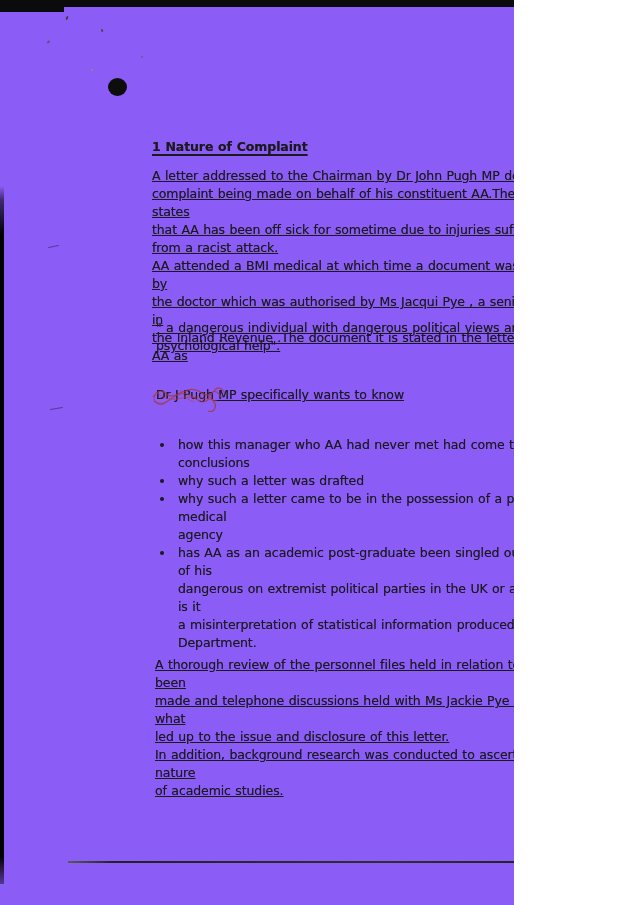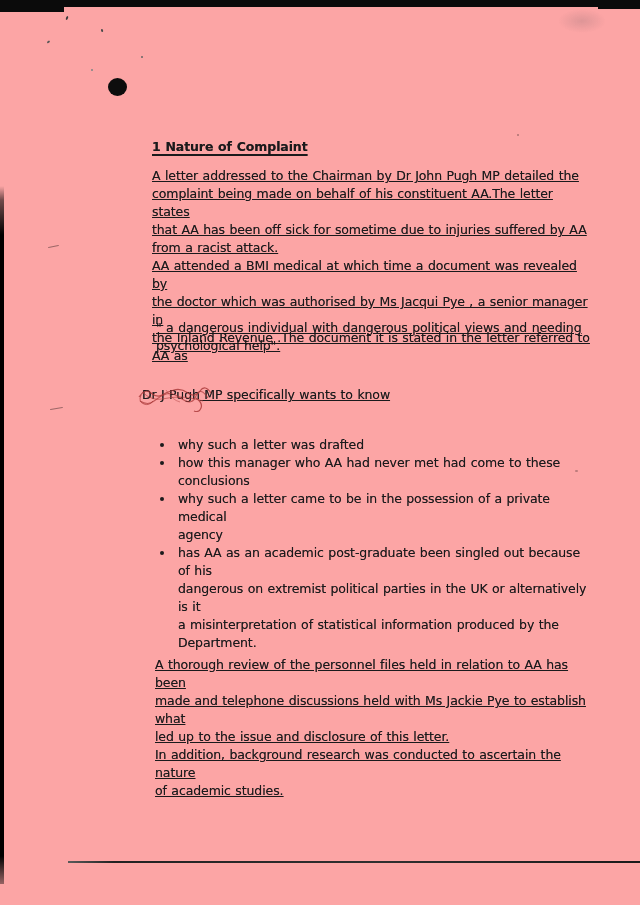--- a/index.html
+++ b/index.html
@@ -1,20 +1,20 @@
 <!DOCTYPE html>
 <html><head>
 <meta charset="utf-8">
 <style>
   html, body { margin: 0; padding: 0; background: #ffffff; }
   .page {
     position: relative;
-    width: 640px;
+    width: 514px;
     height: 905px;
-    background: #fca5a5;
+    background: #8b5cf6;
     overflow: hidden;
     font-family: "DejaVu Sans", sans-serif;
     color: #1a1a1c;
   }
   
   .scan-bar-top-main   { position:absolute; left:0;   top:0; width:640px; height:7px;  background:#0b0b0b; }
   .scan-bar-top-left   { position:absolute; left:0;   top:0; width:64px;  height:12px; background:#0b0b0b; }
   .scan-bar-top-right  { position:absolute; left:598px; top:0; width:42px; height:9px; background:#0b0b0b; }
   .scan-bar-left {
     position:absolute; left:0; top:186px; width:4px; height:698px;
@@ -59,21 +59,21 @@
   .heading {
     font-weight:bold;
     white-space:nowrap;
     text-decoration:underline;
     text-underline-offset:3px;
     text-decoration-thickness:1.5px;
   }
   .h1 { left:152px; top:138px; }
   .p1 { left:152px; top:167px; width:440px; }
   .quote { left:156px; top:319px; width:440px; }
-  .leadin { left:142px; top:386px; white-space:nowrap; }
+  .leadin { left:156px; top:386px; white-space:nowrap; }
   .h2 { left:152px; top:625px; }
   .p2 { left:155px; top:656px; width:440px; }
   .bullet-list {
     position:absolute; left:152px; top:436px; width:440px;
     margin:0; padding:0; list-style:none;
   }
   .bullet-list li {
     position:relative;
     padding-left:26px;
     font-size:12.5px; line-height:18px; letter-spacing:-0.1px; word-spacing:0.6px;
@@ -136,23 +136,23 @@
         <path d="M4 21 q8 5 14 0 t12 -7 t16 5 t14 -3 t12 2" stroke="#a63434" stroke-width="1.1" opacity="0.7"></path>
         <path d="M6 12 q10 9 20 7 t18 -2 t23 4" stroke="#b04040" stroke-width="1" opacity="0.65"></path>
         <path d="M5 15 q-3 7 3 9 q5 2 9 -3" stroke="#a63434" stroke-width="1" opacity="0.7"></path>
         <path d="M60 18 q7 5 5 10 t-7 3" stroke="#a63434" stroke-width="1.2" opacity="0.8"></path>
         <path d="M30 10 q6 10 14 12" stroke="#b04040" stroke-width="0.9" opacity="0.55"></path>
       </svg>
     </span><span> MP specifically wants to know</span>
   </div>
 
   <ul class="bullet-list">
-    <li>why such a letter was drafted</li>
     <li>how this manager who AA had never met had come to these
 conclusions</li>
+    <li>why such a letter was drafted</li>
     <li>why such a letter came to be in the possession of a private medical
 agency</li>
     <li>has AA as an academic post-graduate been singled out because of his
 dangerous on extremist political parties in the UK or alternatively is it
 a misinterpretation of statistical information produced by the
 Department.</li>
   </ul>
 
 
   <div class="txt p2">A thorough review of the personnel files held in relation to AA has been

